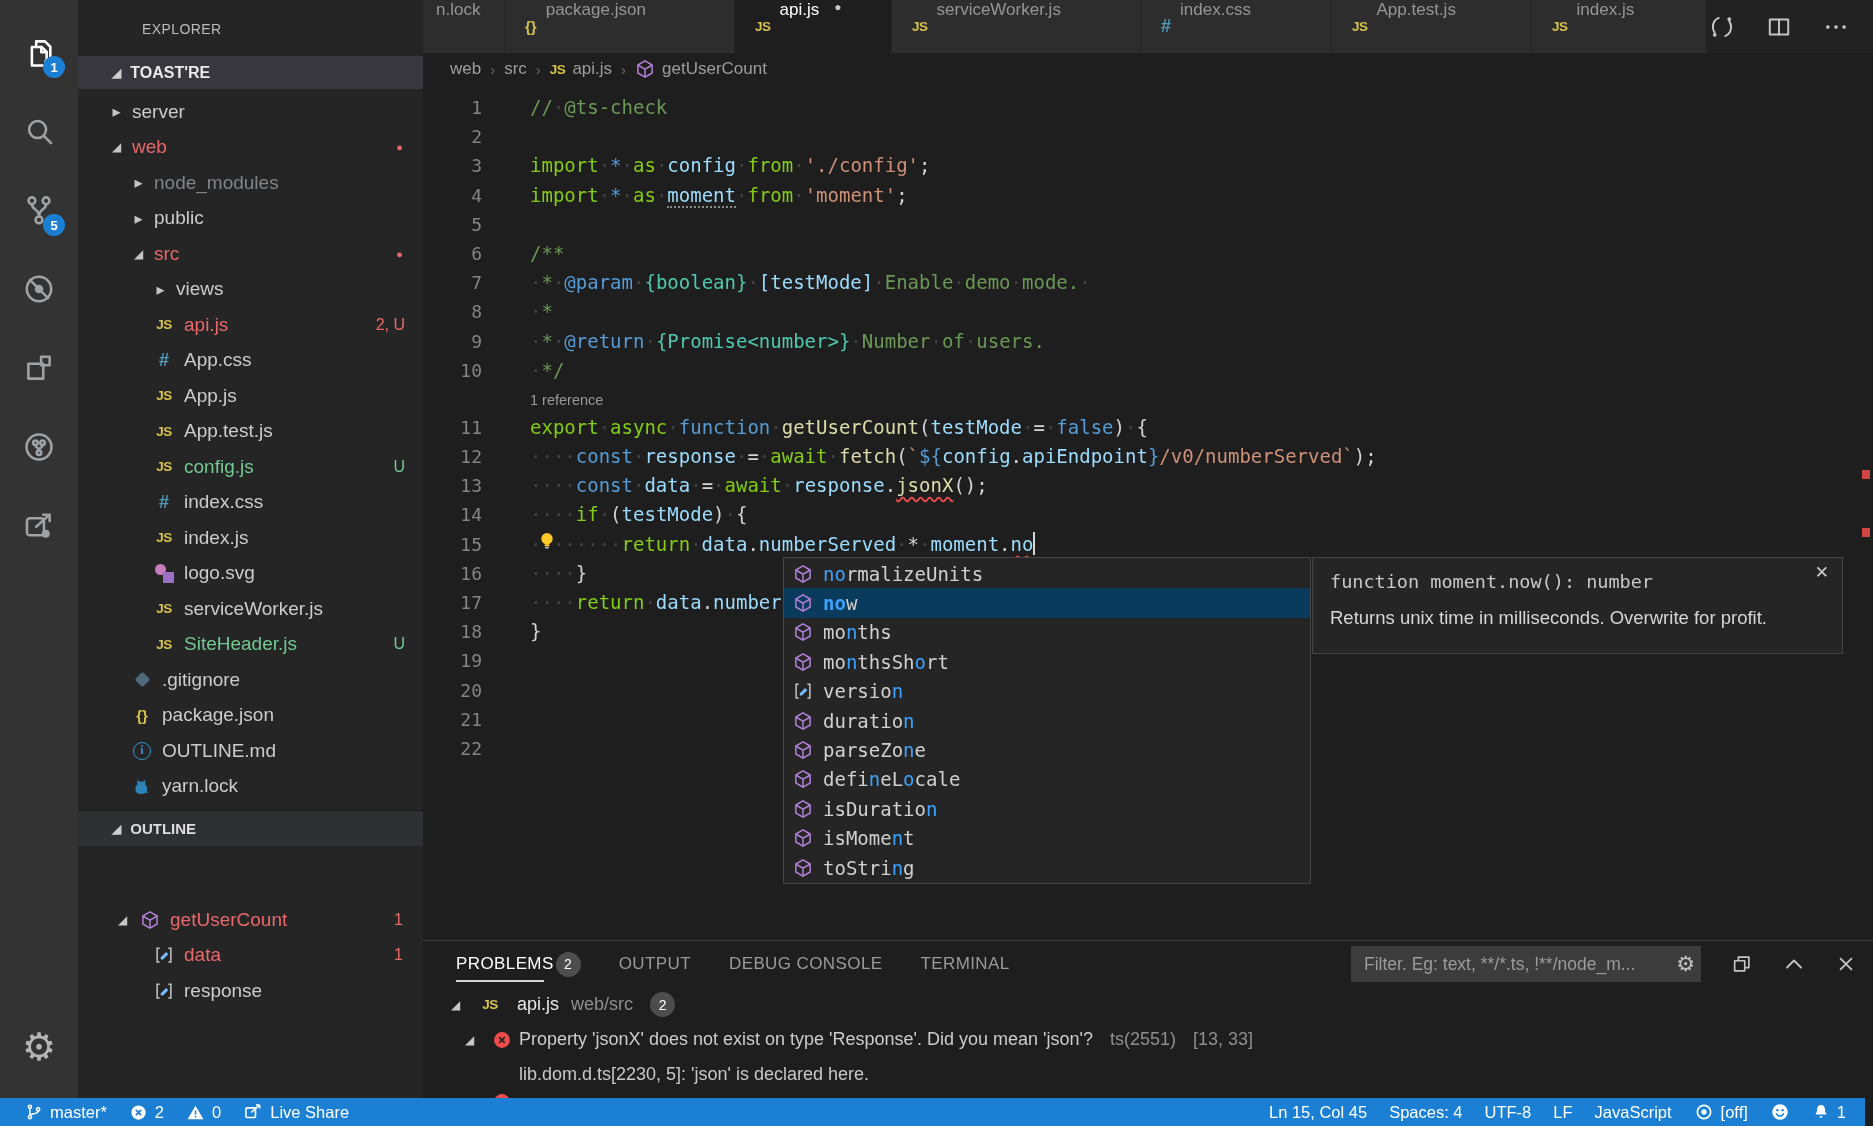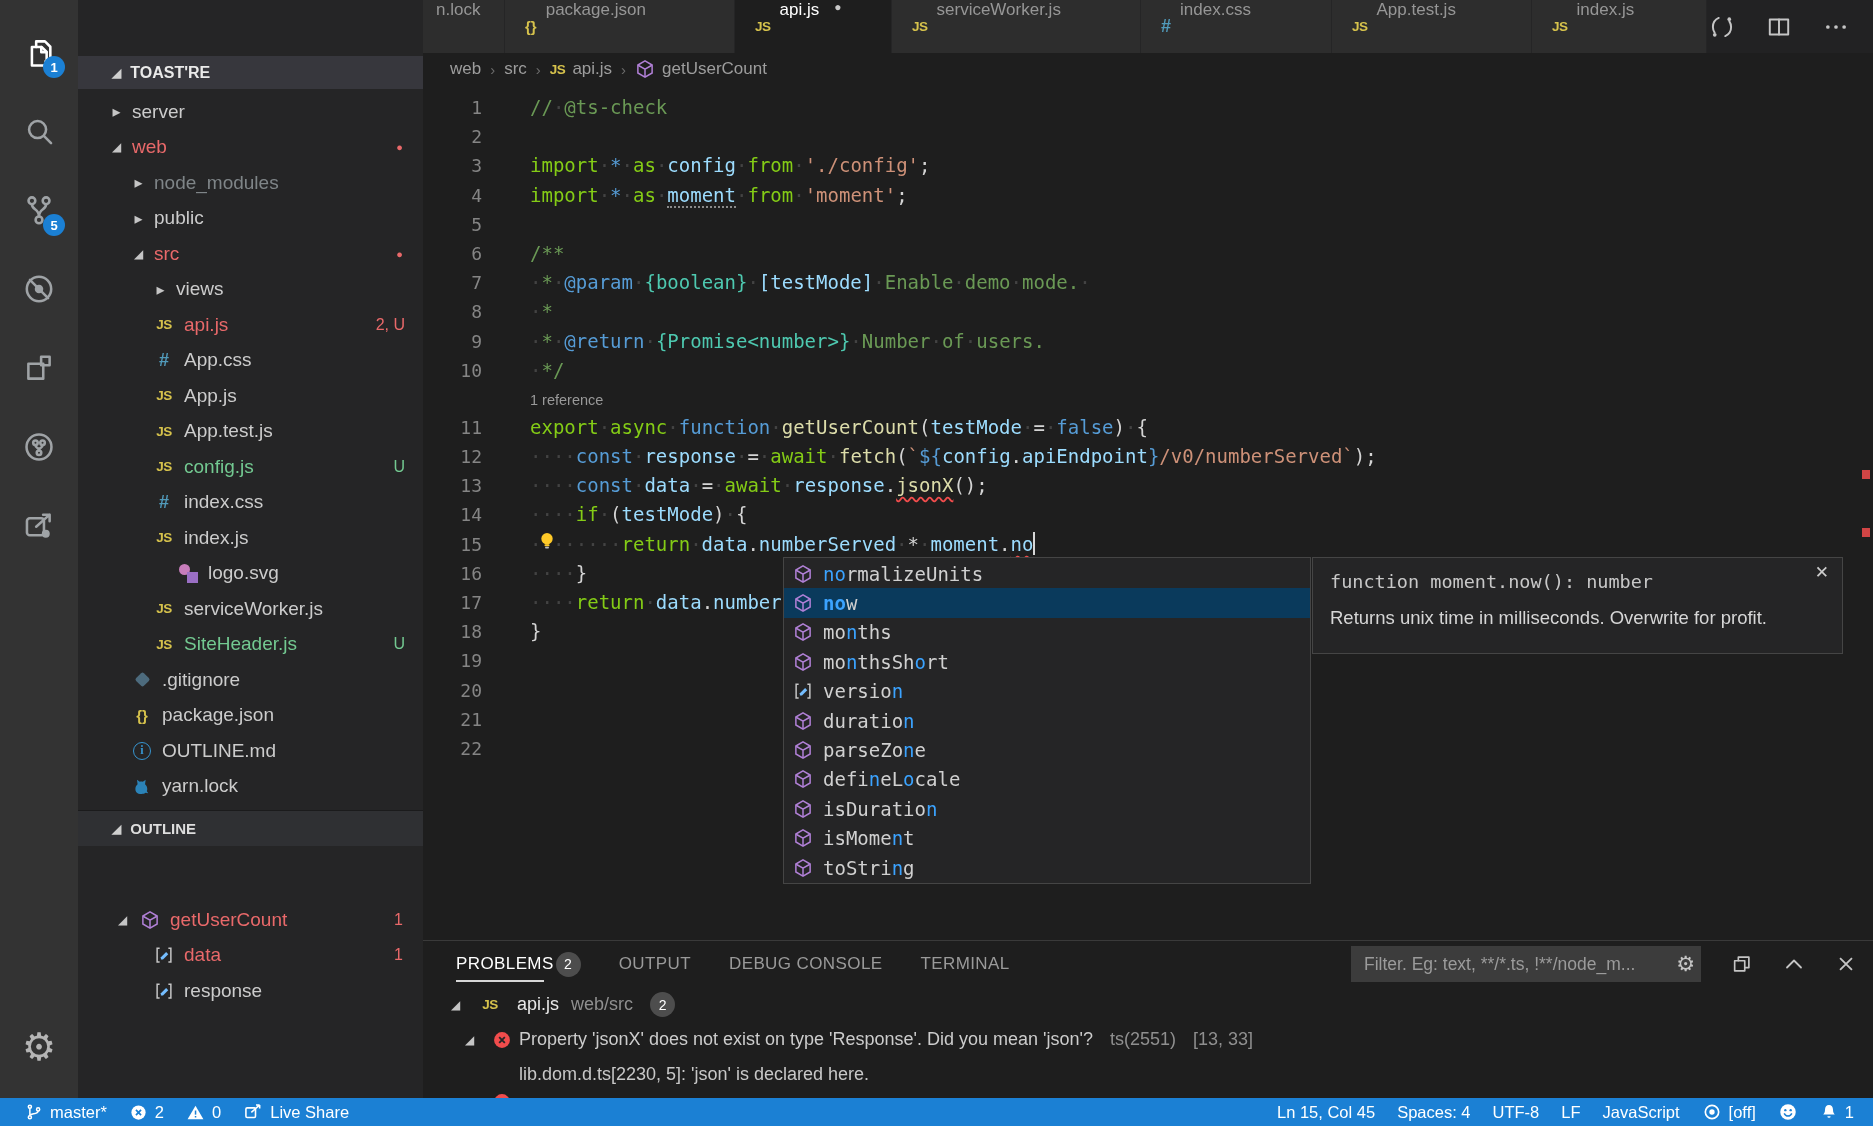--- a/index.html
+++ b/index.html
@@ -103,21 +103,21 @@
   .p-rows{position:absolute;top:46px;left:0;right:0;bottom:0;overflow:hidden;font-size:18px;color:#cccccc}
   .p-row{height:35px;display:flex;align-items:center;gap:7px}
   .p-row.clipped{height:13px;overflow:hidden;align-items:flex-start}
   .p-row.clipped>*{line-height:35px}
   .p-file{color:#e8e8e8}
   .p-path{color:#8f8f8f;margin-left:5px}
   .p-src,.p-loc{color:#8f8f8f;margin-left:10px}
   .p-rel{color:#c8c8c8}
 
   
-  .statusbar{position:absolute;left:0;right:0;bottom:0;height:28px;background:#1b80d4;color:#fff;display:flex;align-items:center;font-size:16.5px;z-index:20}
+  .statusbar{position:absolute;left:0;right:8px;bottom:0;height:28px;background:#1b80d4;color:#fff;display:flex;align-items:center;font-size:16.5px;z-index:20}
   .sb-left{display:flex;align-items:center;padding-left:14px;height:100%}
   .sb-right{margin-left:auto;display:flex;align-items:center;padding-right:8px;height:100%}
   .sb-item{display:flex;align-items:center;gap:7px;padding:0 11px;height:100%}
 </style>
 </head>
 <body>
 
 <div class="activitybar" id="activitybar">
     <div class="ab-item active">
       <span class="ico">
@@ -186,20 +186,21 @@
       </span>
     </div>
     <div class="ab-item ab-settings">
       <span class="ico">
         <span class="gearchar">⚙</span>
       </span>
     </div>
   </div>
 
 <div class="sidebar">
+  <div class="sb-title">EXPLORER</div>
   <div class="proj-header">
     <span class="tw">◢</span>
     <span>TOAST'RE</span>
   </div>
   <div class="tree" id="tree">
       <div class="trow" style="padding-left: 30px;">
         <span class="t-arrow col">▸</span>
         <span class="t-label">server</span>
       </div>
       <div class="trow" style="padding-left: 30px;">
@@ -275,21 +276,21 @@
         <span class="t-label">index.css</span>
       </div>
       <div class="trow" style="padding-left: 74px;">
         <span class="fico">
           <span class="ico">
             <span class="txtico js-ico">JS</span>
           </span>
         </span>
         <span class="t-label">index.js</span>
       </div>
-      <div class="trow" style="padding-left: 74px; margin-left: 24px;">
+      <div class="trow" style="padding-left: 74px;">
         <span class="fico">
           <span class="ico">
             <span class="svglogo">
               <span class="c1"></span>
               <span class="c2"></span>
             </span>
           </span>
         </span>
         <span class="t-label">logo.svg</span>
       </div>

